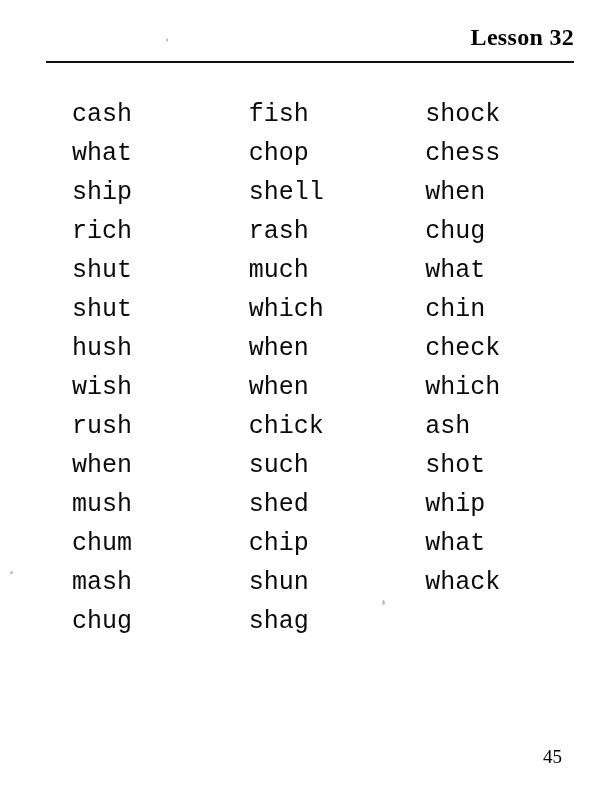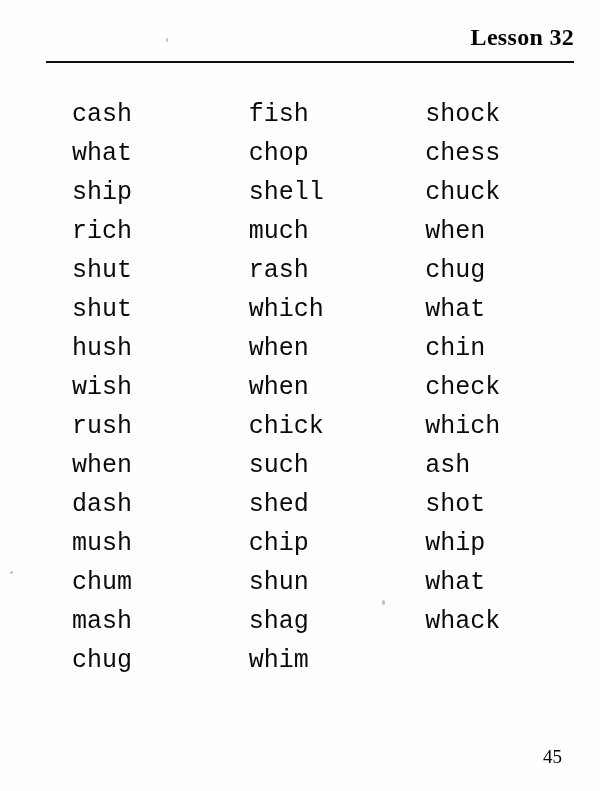--- a/index.html
+++ b/index.html
@@ -98,49 +98,46 @@
       <div class="word">cash</div>
       <div class="word">what</div>
       <div class="word">ship</div>
       <div class="word">rich</div>
       <div class="word">shut</div>
       <div class="word">shut</div>
       <div class="word">hush</div>
       <div class="word">wish</div>
       <div class="word">rush</div>
       <div class="word">when</div>
-      <div class="word">dash</div>
       <div class="word">mush</div>
       <div class="word">chum</div>
       <div class="word">mash</div>
       <div class="word">chug</div>
     </div>
 
     <div class="column col-2">
       <div class="word">fish</div>
       <div class="word">chop</div>
       <div class="word">shell</div>
+      <div class="word">rash</div>
       <div class="word">much</div>
-      <div class="word">rash</div>
       <div class="word">which</div>
       <div class="word">when</div>
       <div class="word">when</div>
       <div class="word">chick</div>
       <div class="word">such</div>
       <div class="word">shed</div>
       <div class="word">chip</div>
       <div class="word">shun</div>
       <div class="word">shag</div>
-      <div class="word">whim</div>
     </div>
 
     <div class="column col-3">
       <div class="word">shock</div>
       <div class="word">chess</div>
-      <div class="word">chuck</div>
       <div class="word">when</div>
       <div class="word">chug</div>
       <div class="word">what</div>
       <div class="word">chin</div>
       <div class="word">check</div>
       <div class="word">which</div>
       <div class="word">ash</div>
       <div class="word">shot</div>
       <div class="word">whip</div>
       <div class="word">what</div>

